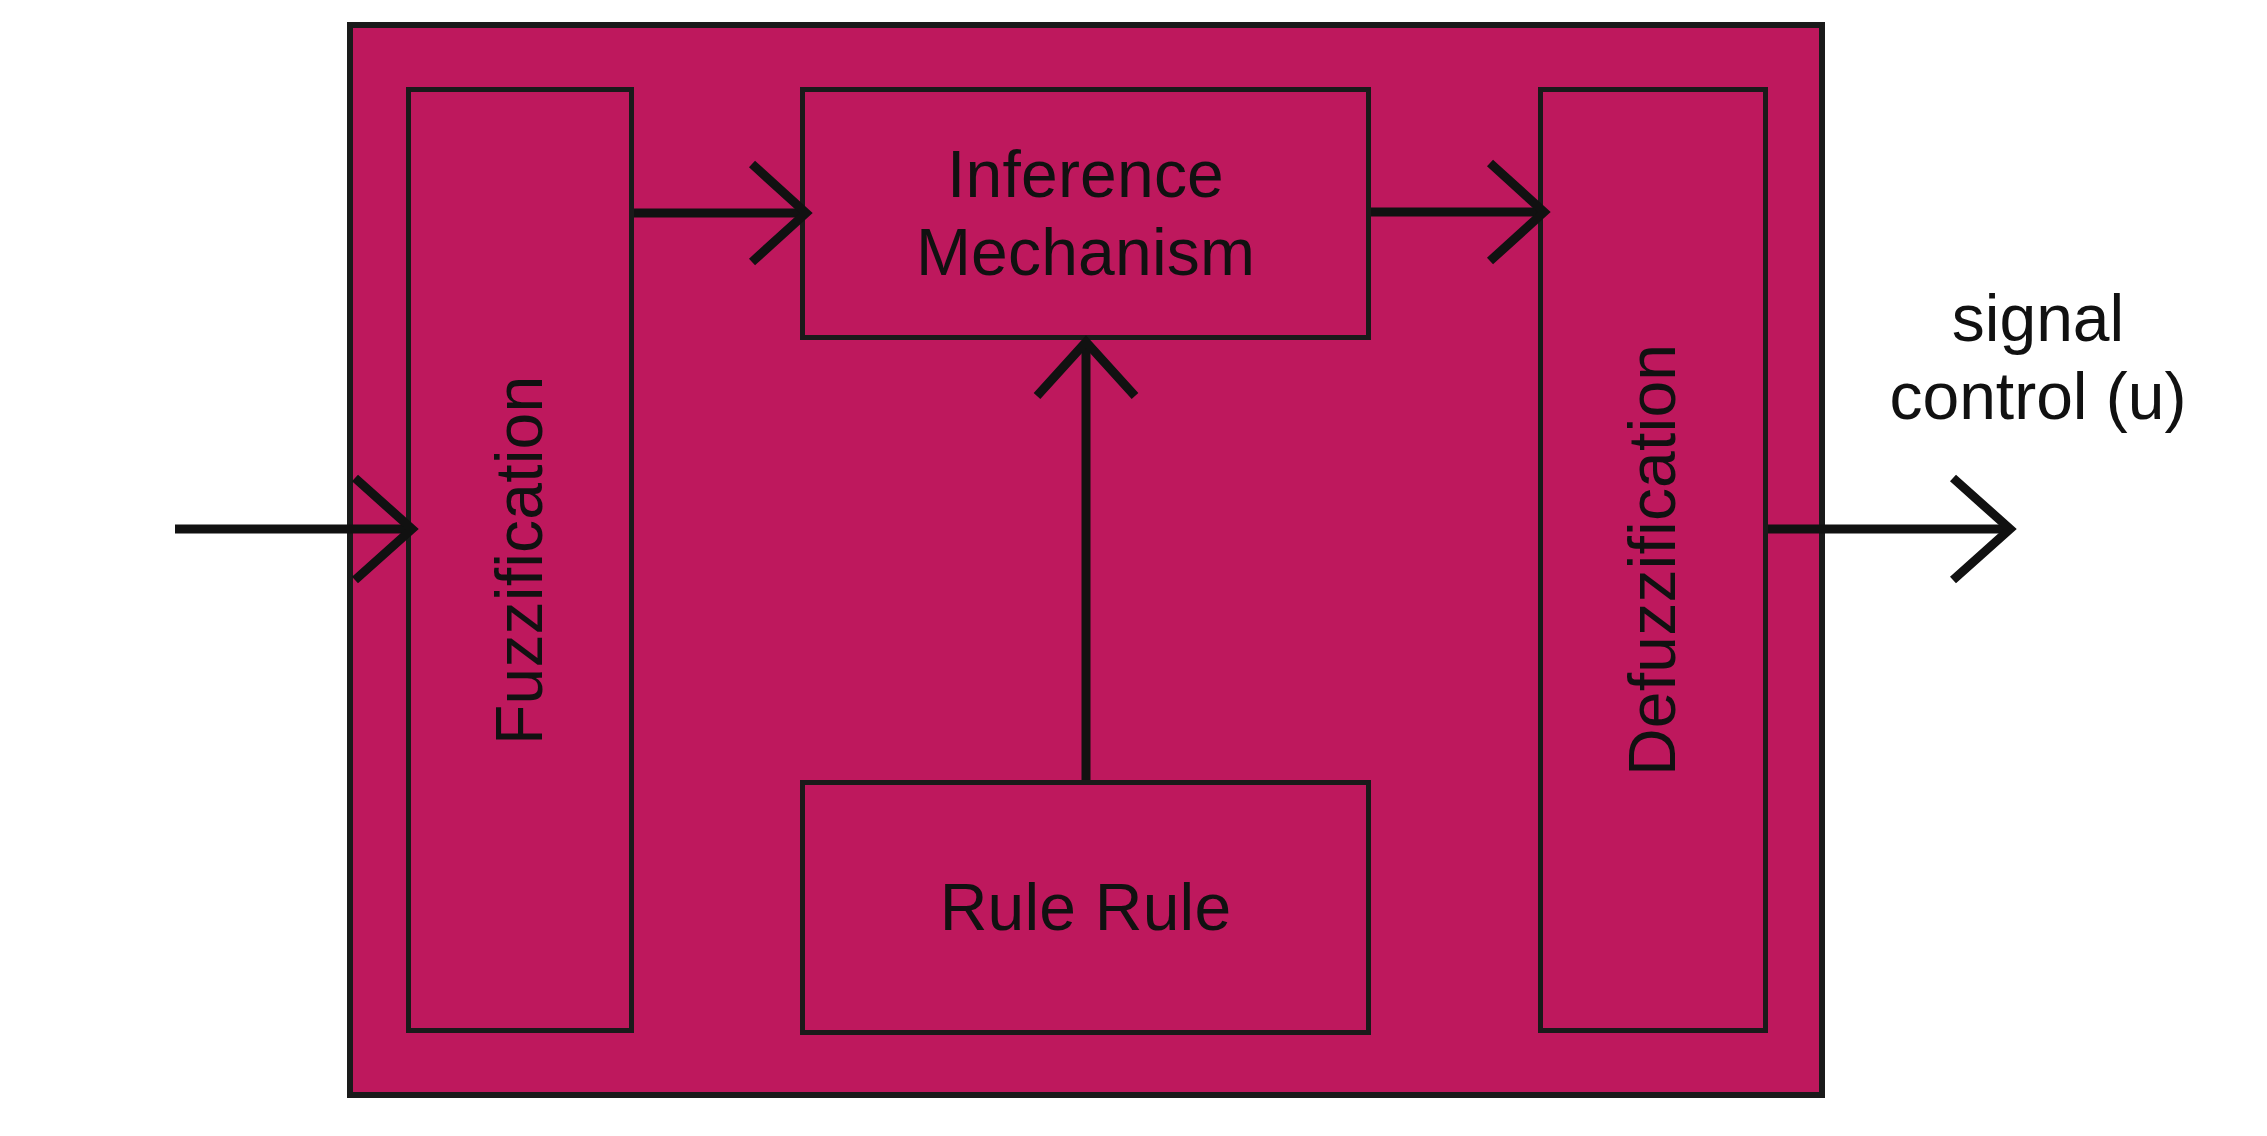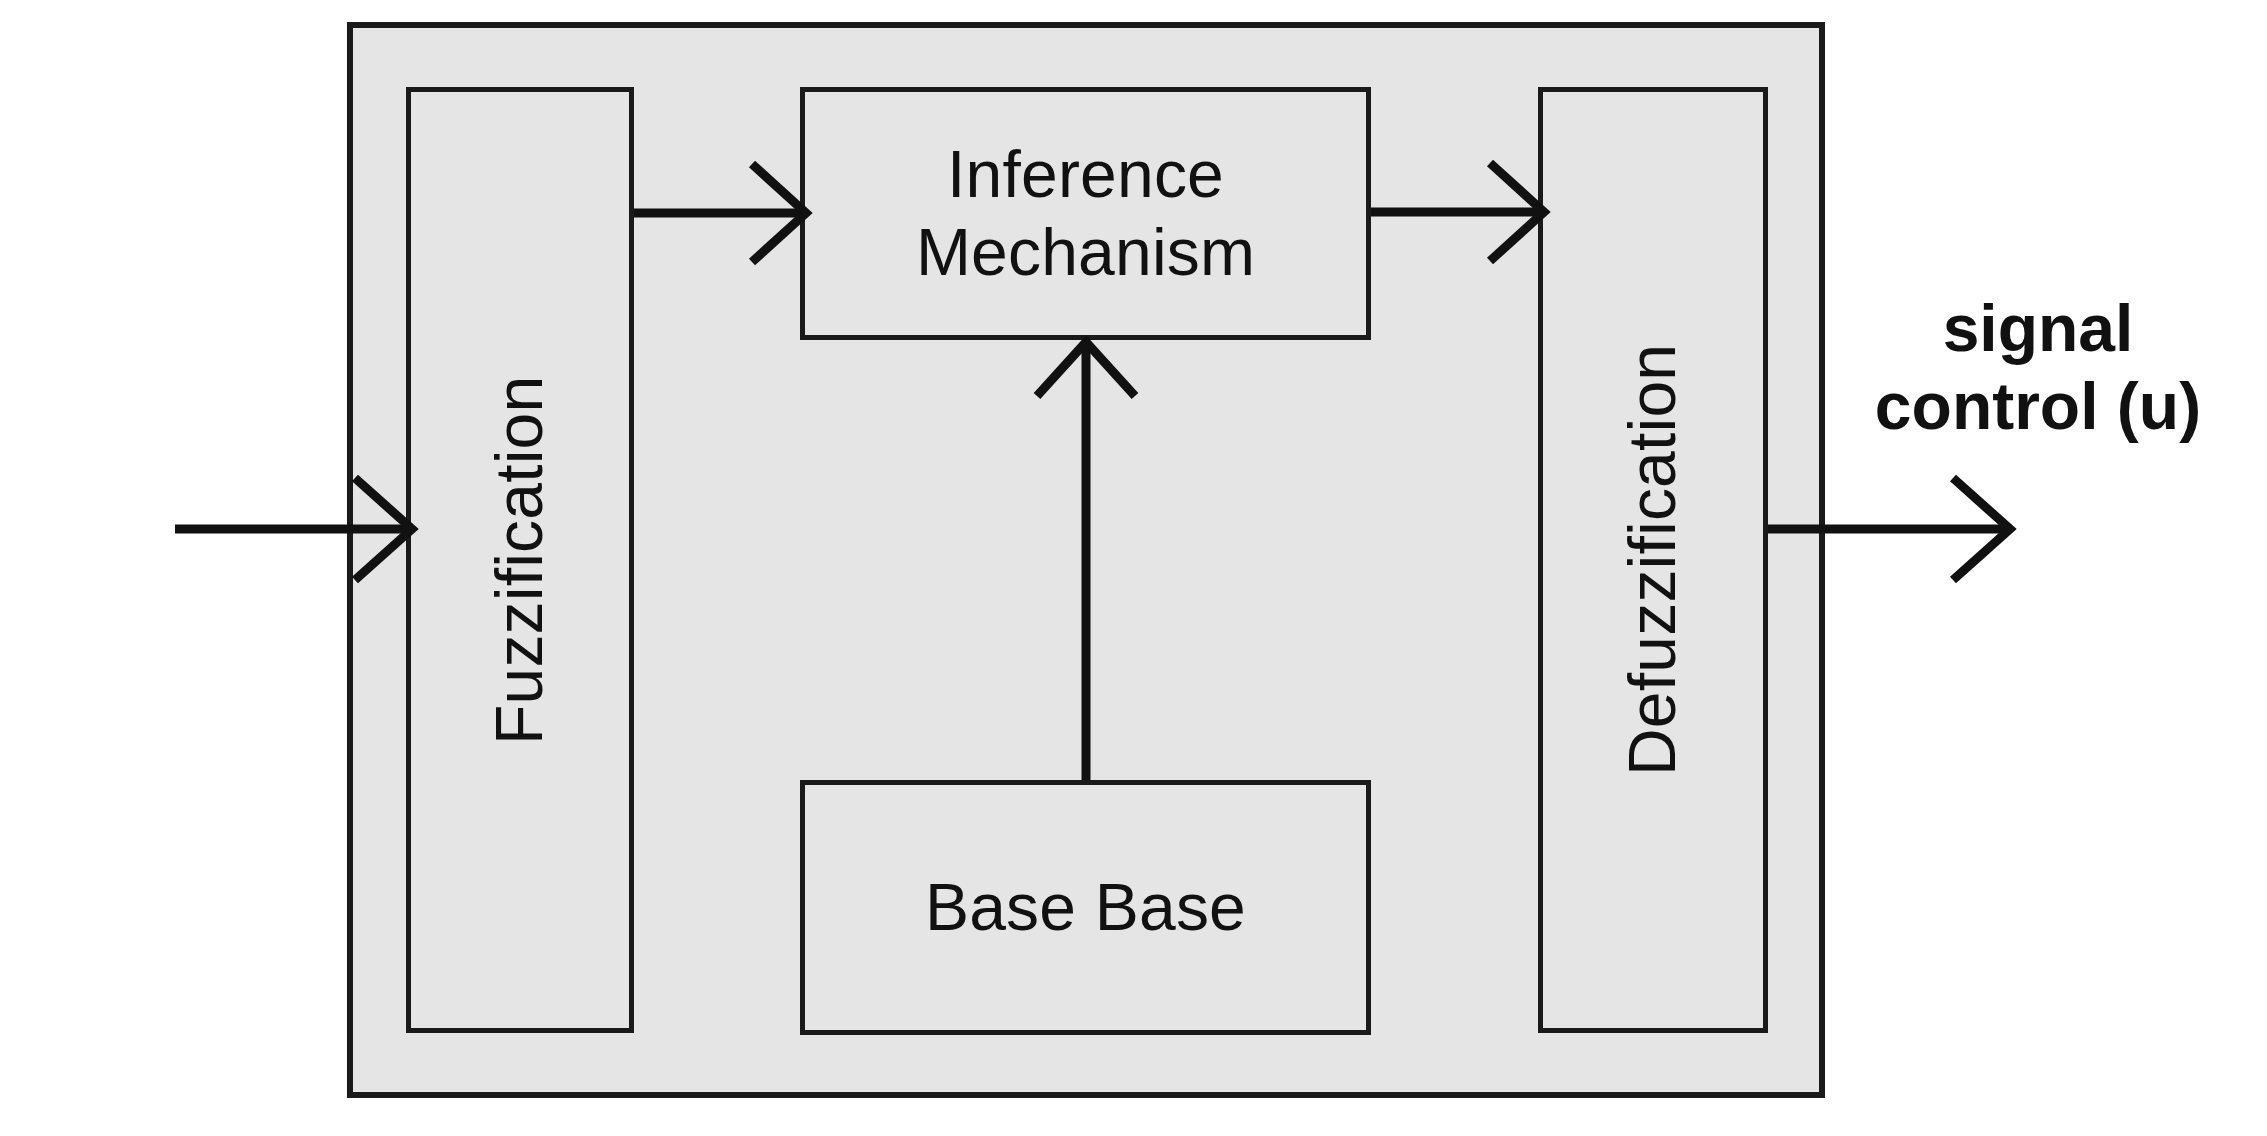--- a/index.html
+++ b/index.html
@@ -14,21 +14,21 @@
   #canvas {
     position: relative;
     width: 2267px;
     height: 1136px;
     background: #ffffff;
     overflow: hidden;
   }
   .box {
     position: absolute;
     border: 5px solid #1a1a1a;
-    background: #e5e5e5;
+    background: #be185d;
     box-sizing: border-box;
   }
   .outer-box {
     left: 347px;
     top: 22px;
     width: 1478px;
     height: 1076px;
     border-width: 6px;
   }
   .blk-fuzz {
@@ -82,23 +82,22 @@
     text-align: center;
     white-space: pre-line;
   }
   .lbl-error {
     left: 20px;
     top: 378px;
     width: 310px;
   }
   .lbl-signal {
     left: 1838px;
-    top: 290px;
+    top: 280px;
     width: 400px;
-    font-weight: bold;
   }
   .conn {
     position: absolute;
     overflow: visible;
   }
   .conn svg {
     display: block;
     overflow: visible;
   }
 </style>
@@ -112,21 +111,21 @@
   <div class="box blk-fuzz">
     <span class="box-label vertical">Fuzzification</span>
   </div>
 
   <div class="box blk-infer">
     <span class="box-label" style="white-space: pre-line;">Inference
 Mechanism</span>
   </div>
 
   <div class="box blk-rule">
-    <span class="box-label">Base Base</span>
+    <span class="box-label">Rule Rule</span>
   </div>
 
   <div class="box blk-defuzz">
     <span class="box-label vertical">Defuzzification</span>
   </div>
 
 
   <div class="free-label lbl-signal">signal
 control (u)</div>
 

